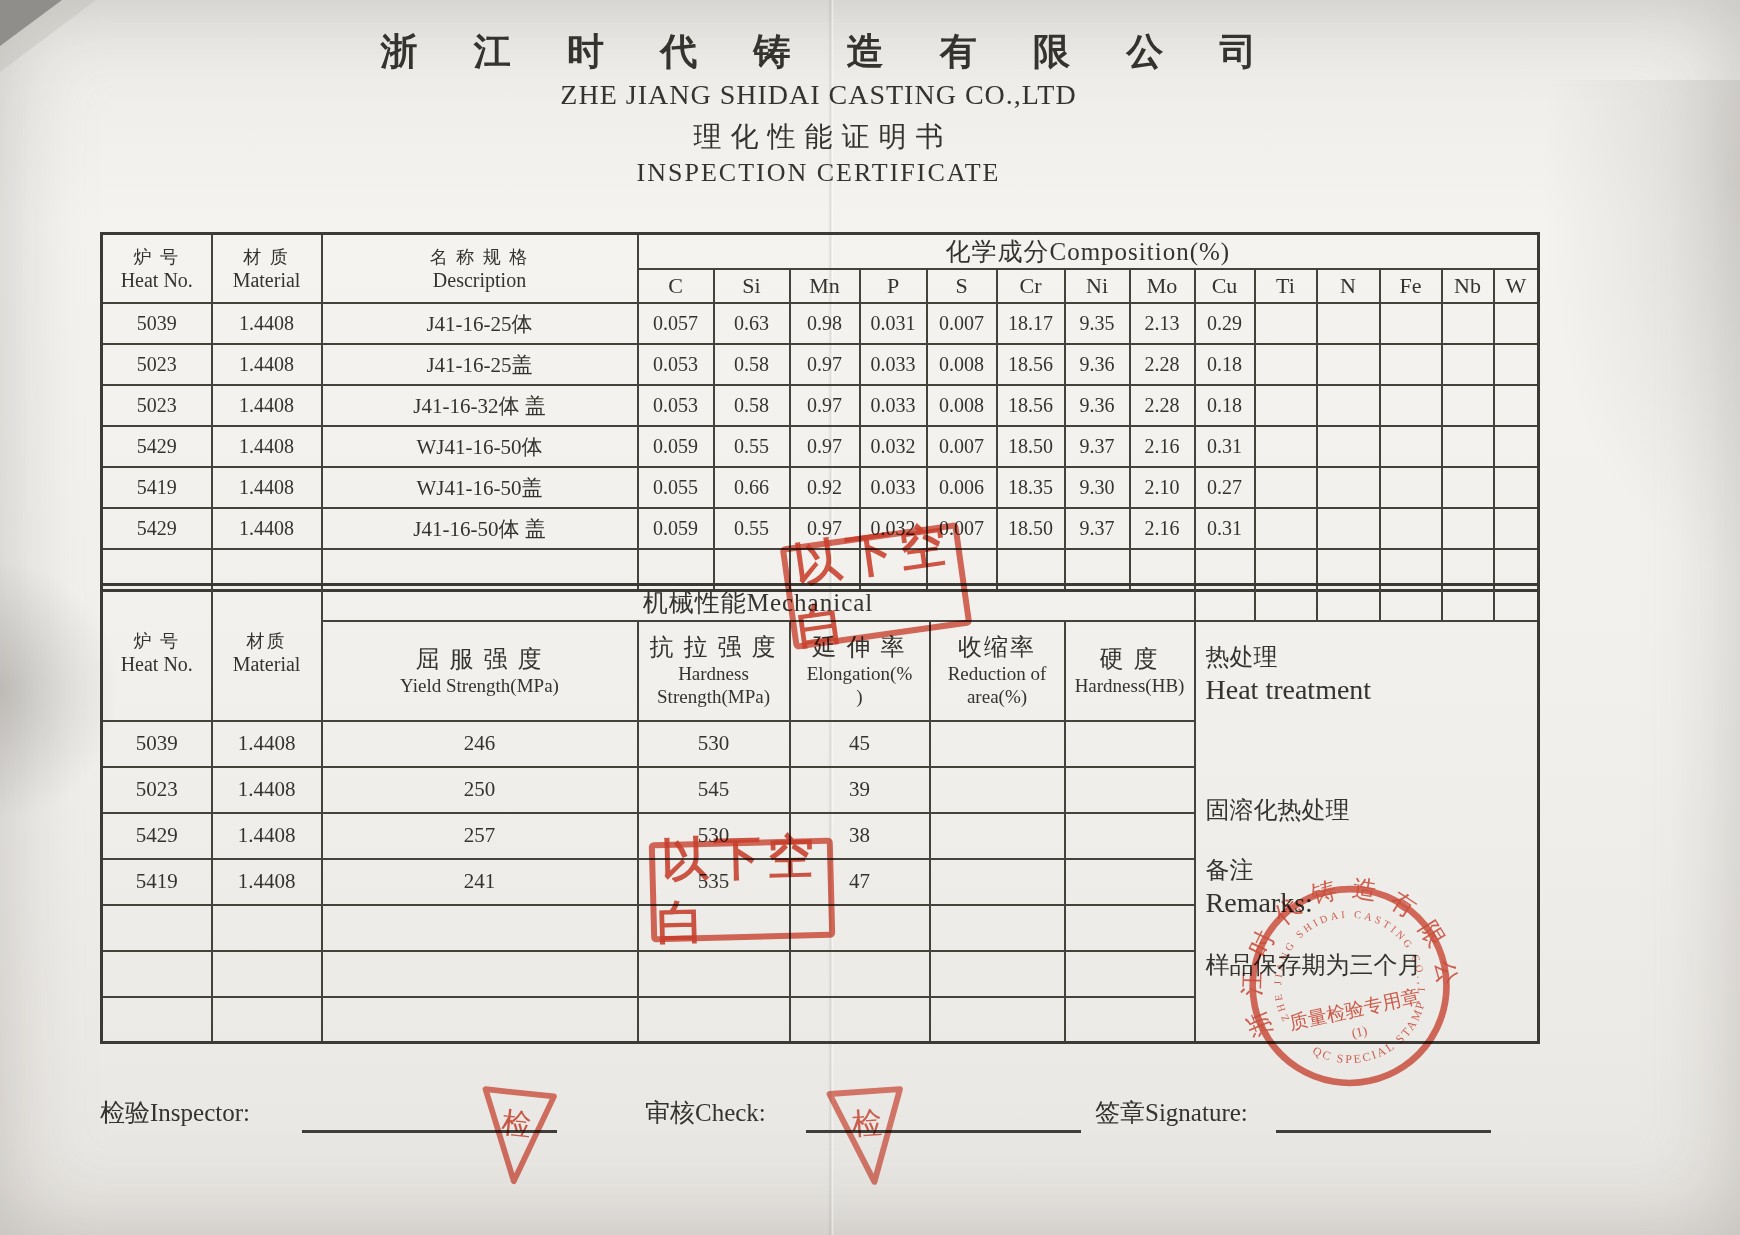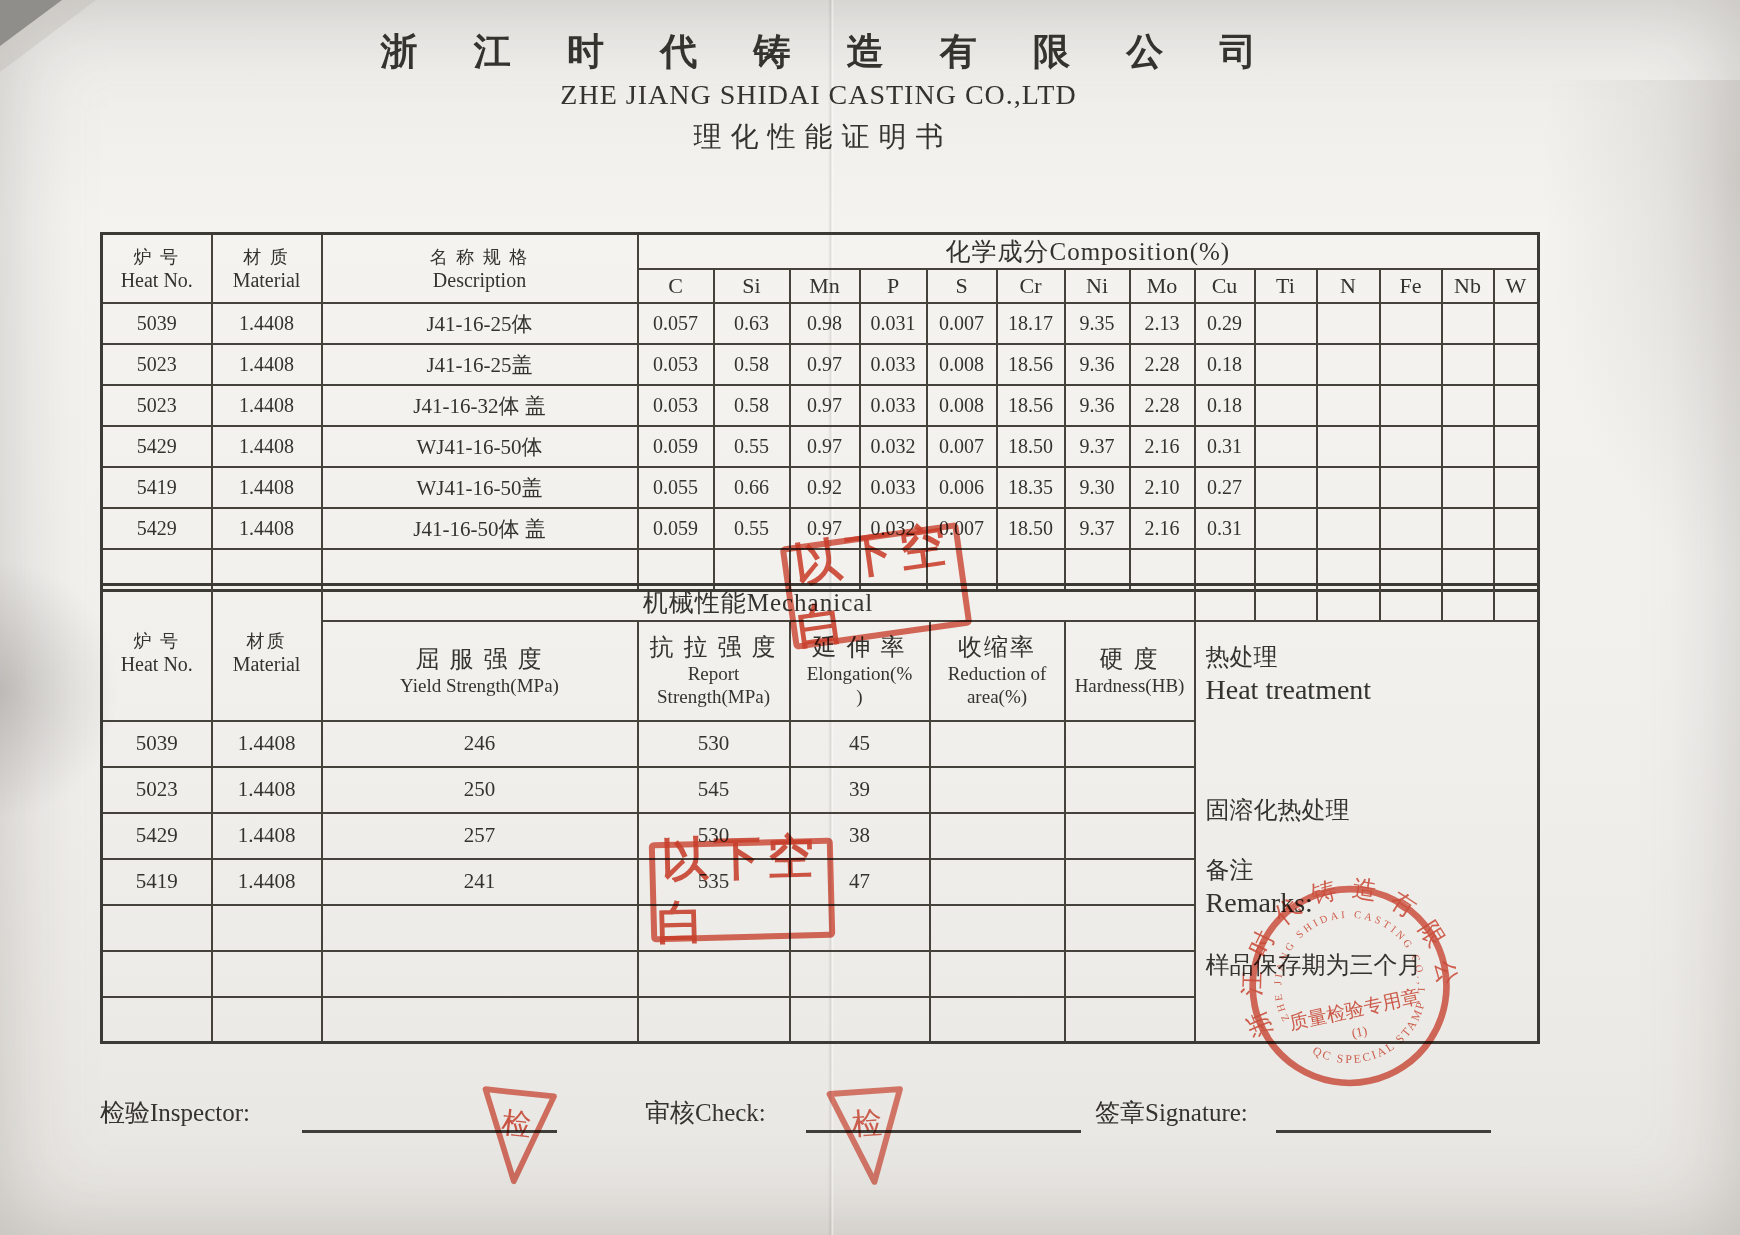--- a/index.html
+++ b/index.html
@@ -93,20 +93,21 @@
   <div class="fold"></div>
   <div class="crease1"></div>
   <div class="crease2"></div>
   <div class="corner-tl2"></div>
   <div class="corner-tl"></div>
 
   <div class="hdr">
     <div class="company-cn">浙 江 时 代 铸 造 有 限 公 司</div>
     <div class="company-en">ZHE JIANG SHIDAI CASTING CO.,LTD</div>
     <div class="title-cn">理化性能证明书</div>
+    <div class="title-en">INSPECTION CERTIFICATE</div>
   </div>
 
 
   <table class="chem">
     <colgroup>
       <col style="width:110px">
         <col style="width:110px">
         <col style="width:316px">
       <col style="width:76px">
         <col style="width:76px">
@@ -325,21 +326,21 @@
         <td></td>
         <td></td>
       </tr>
       <tr class="sub-row">
         <th class="sub">
           <div class="cn">屈 服 强 度</div>
           <div class="en">Yield Strength(MPa)</div>
         </th>
         <th class="sub">
           <div class="cn">抗 拉 强 度</div>
-          <div class="en">Report</div>
+          <div class="en">Hardness</div>
           <div class="en">Strength(MPa)</div>
         </th>
         <th class="sub">
           <div class="cn">延 伸 率</div>
           <div class="en">Elongation(%</div>
           <div class="en">)</div>
         </th>
         <th class="sub">
           <div class="cn">收缩率</div>
           <div class="en">Reduction of</div>

